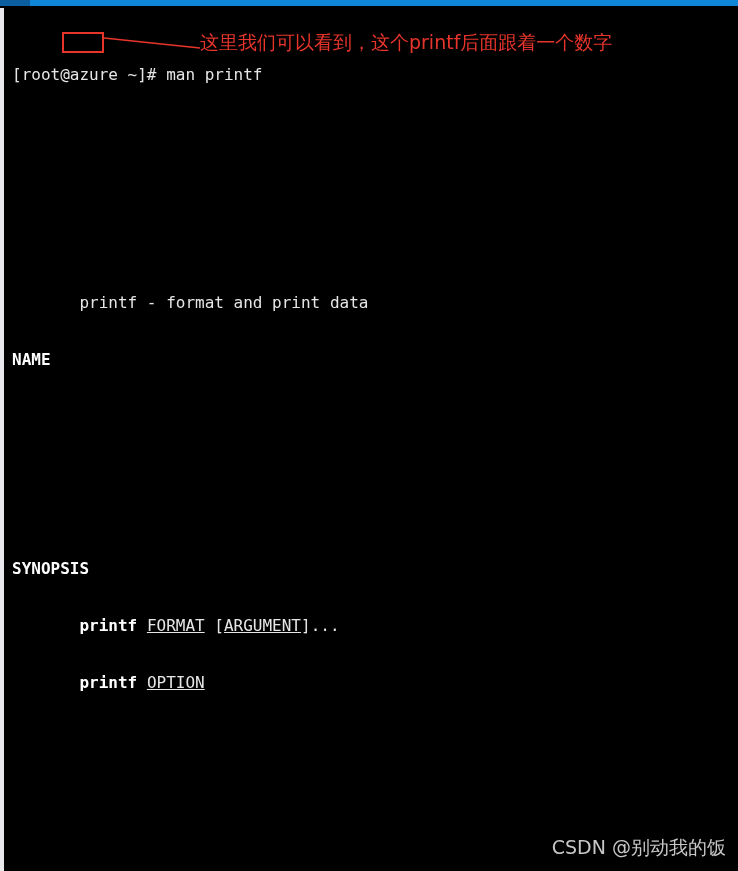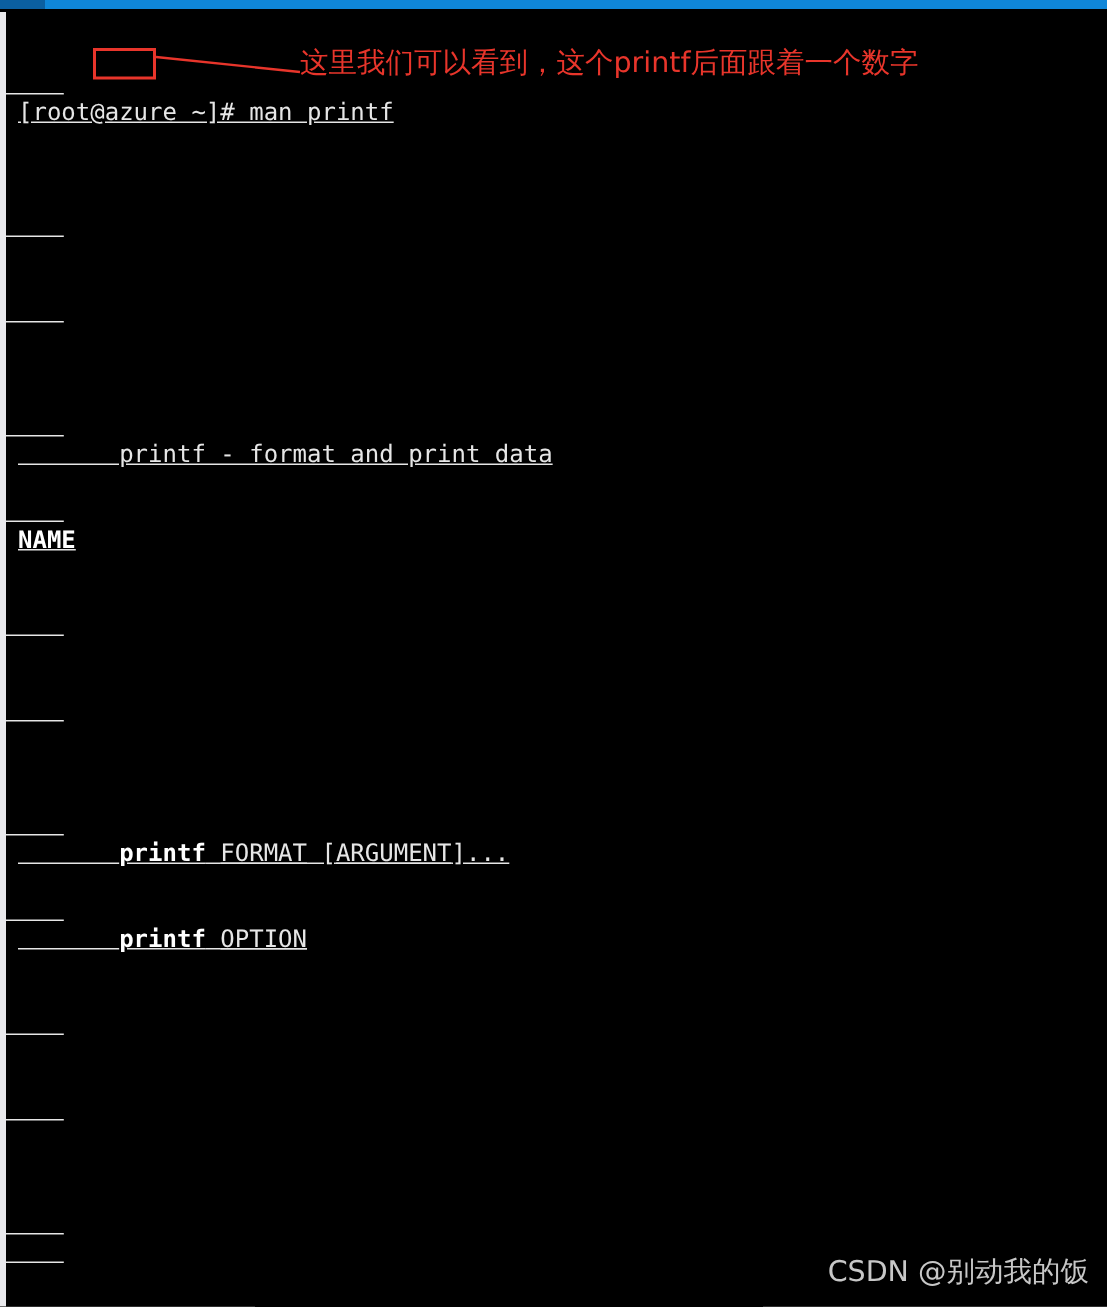--- a/index.html
+++ b/index.html
@@ -21,21 +21,20 @@
 
   
   #terminal{
     position:absolute;left:4px;top:8px;width:734px;height:863px;
     background:#000000;
     color:#e6e6e6;
     font-size:16px;
     line-height:19px;
     white-space:pre;
     padding:0;
-    text-decoration:underline;
   }
   .ln{height:19px;margin:0;padding:0;white-space:pre;}
   .blank{height:19px;}
   .b{font-weight:bold;color:#ffffff;}
   .u{text-decoration:underline;}
   .pad-left{padding-left:8px;}
 
   
   #anno-box{
     position:absolute;left:62px;top:32px;width:42px;height:21px;
@@ -85,20 +84,21 @@
 
     <div class="blank"></div>
     <div class="blank"></div>
 
     <div class="ln pad-left"><span>       printf - format and print data</span></div>
     <div class="ln pad-left"><span class="b">NAME</span></div>
 
     <div class="blank"></div>
     <div class="blank"></div>
 
+    <div class="ln pad-left"><span class="b">SYNOPSIS</span></div>
     <div class="ln pad-left">       <span class="b">printf</span> <span class="u">FORMAT</span><span> [</span><span class="u">ARGUMENT</span><span>]...</span></div>
     <div class="ln pad-left">       <span class="b">printf</span> <span class="u">OPTION</span></div>
 
     <div class="blank"></div>
     <div class="blank"></div>
 
     
     
 
     

